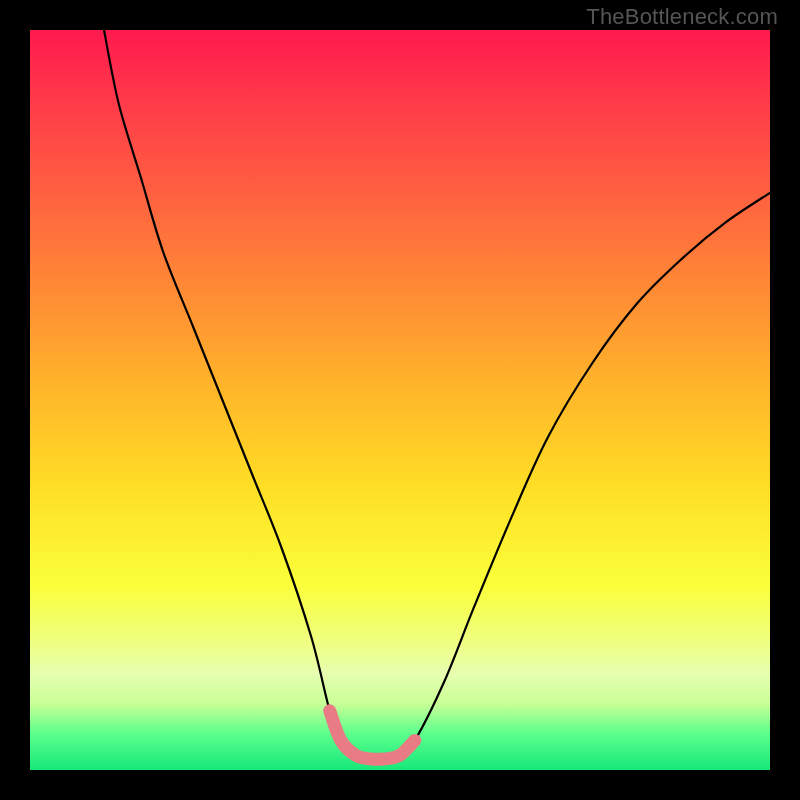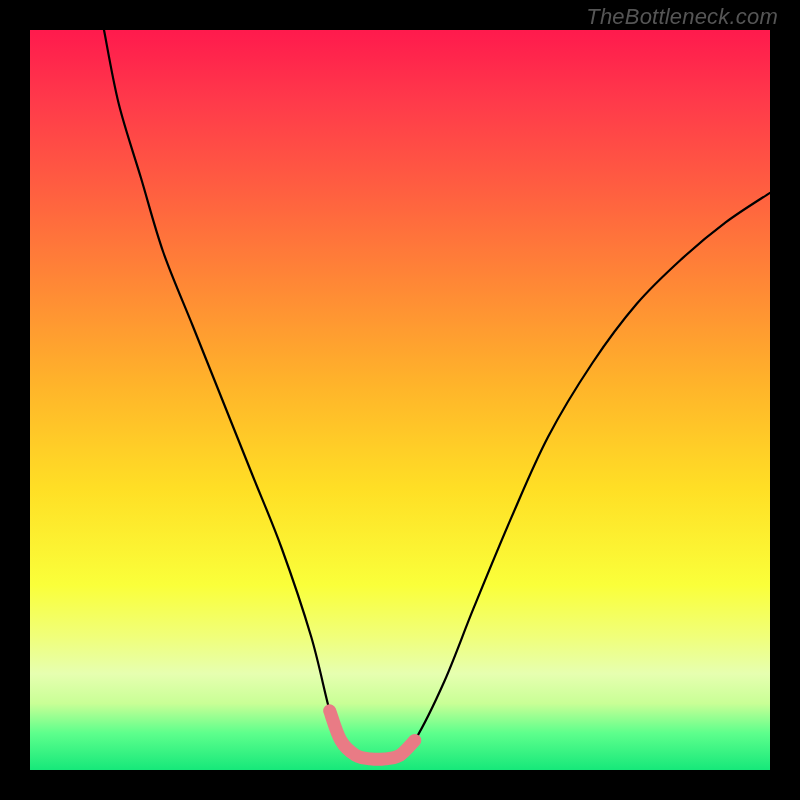--- a/index.html
+++ b/index.html
@@ -11,21 +11,20 @@
     overflow: hidden;
     font-family: Arial, Helvetica, sans-serif;
   }
   .frame {
     position: absolute;
     left: 0;
     top: 0;
     width: 788px;
     height: 800px;
     background: #000;
-    font-style: italic;
   }
   .plot {
     position: absolute;
     left: 30px;
     top: 30px;
     width: 740px;
     height: 740px;
     background: linear-gradient(to bottom,
       #ff1a4d 0%,
       #ff3b4a 10%,

